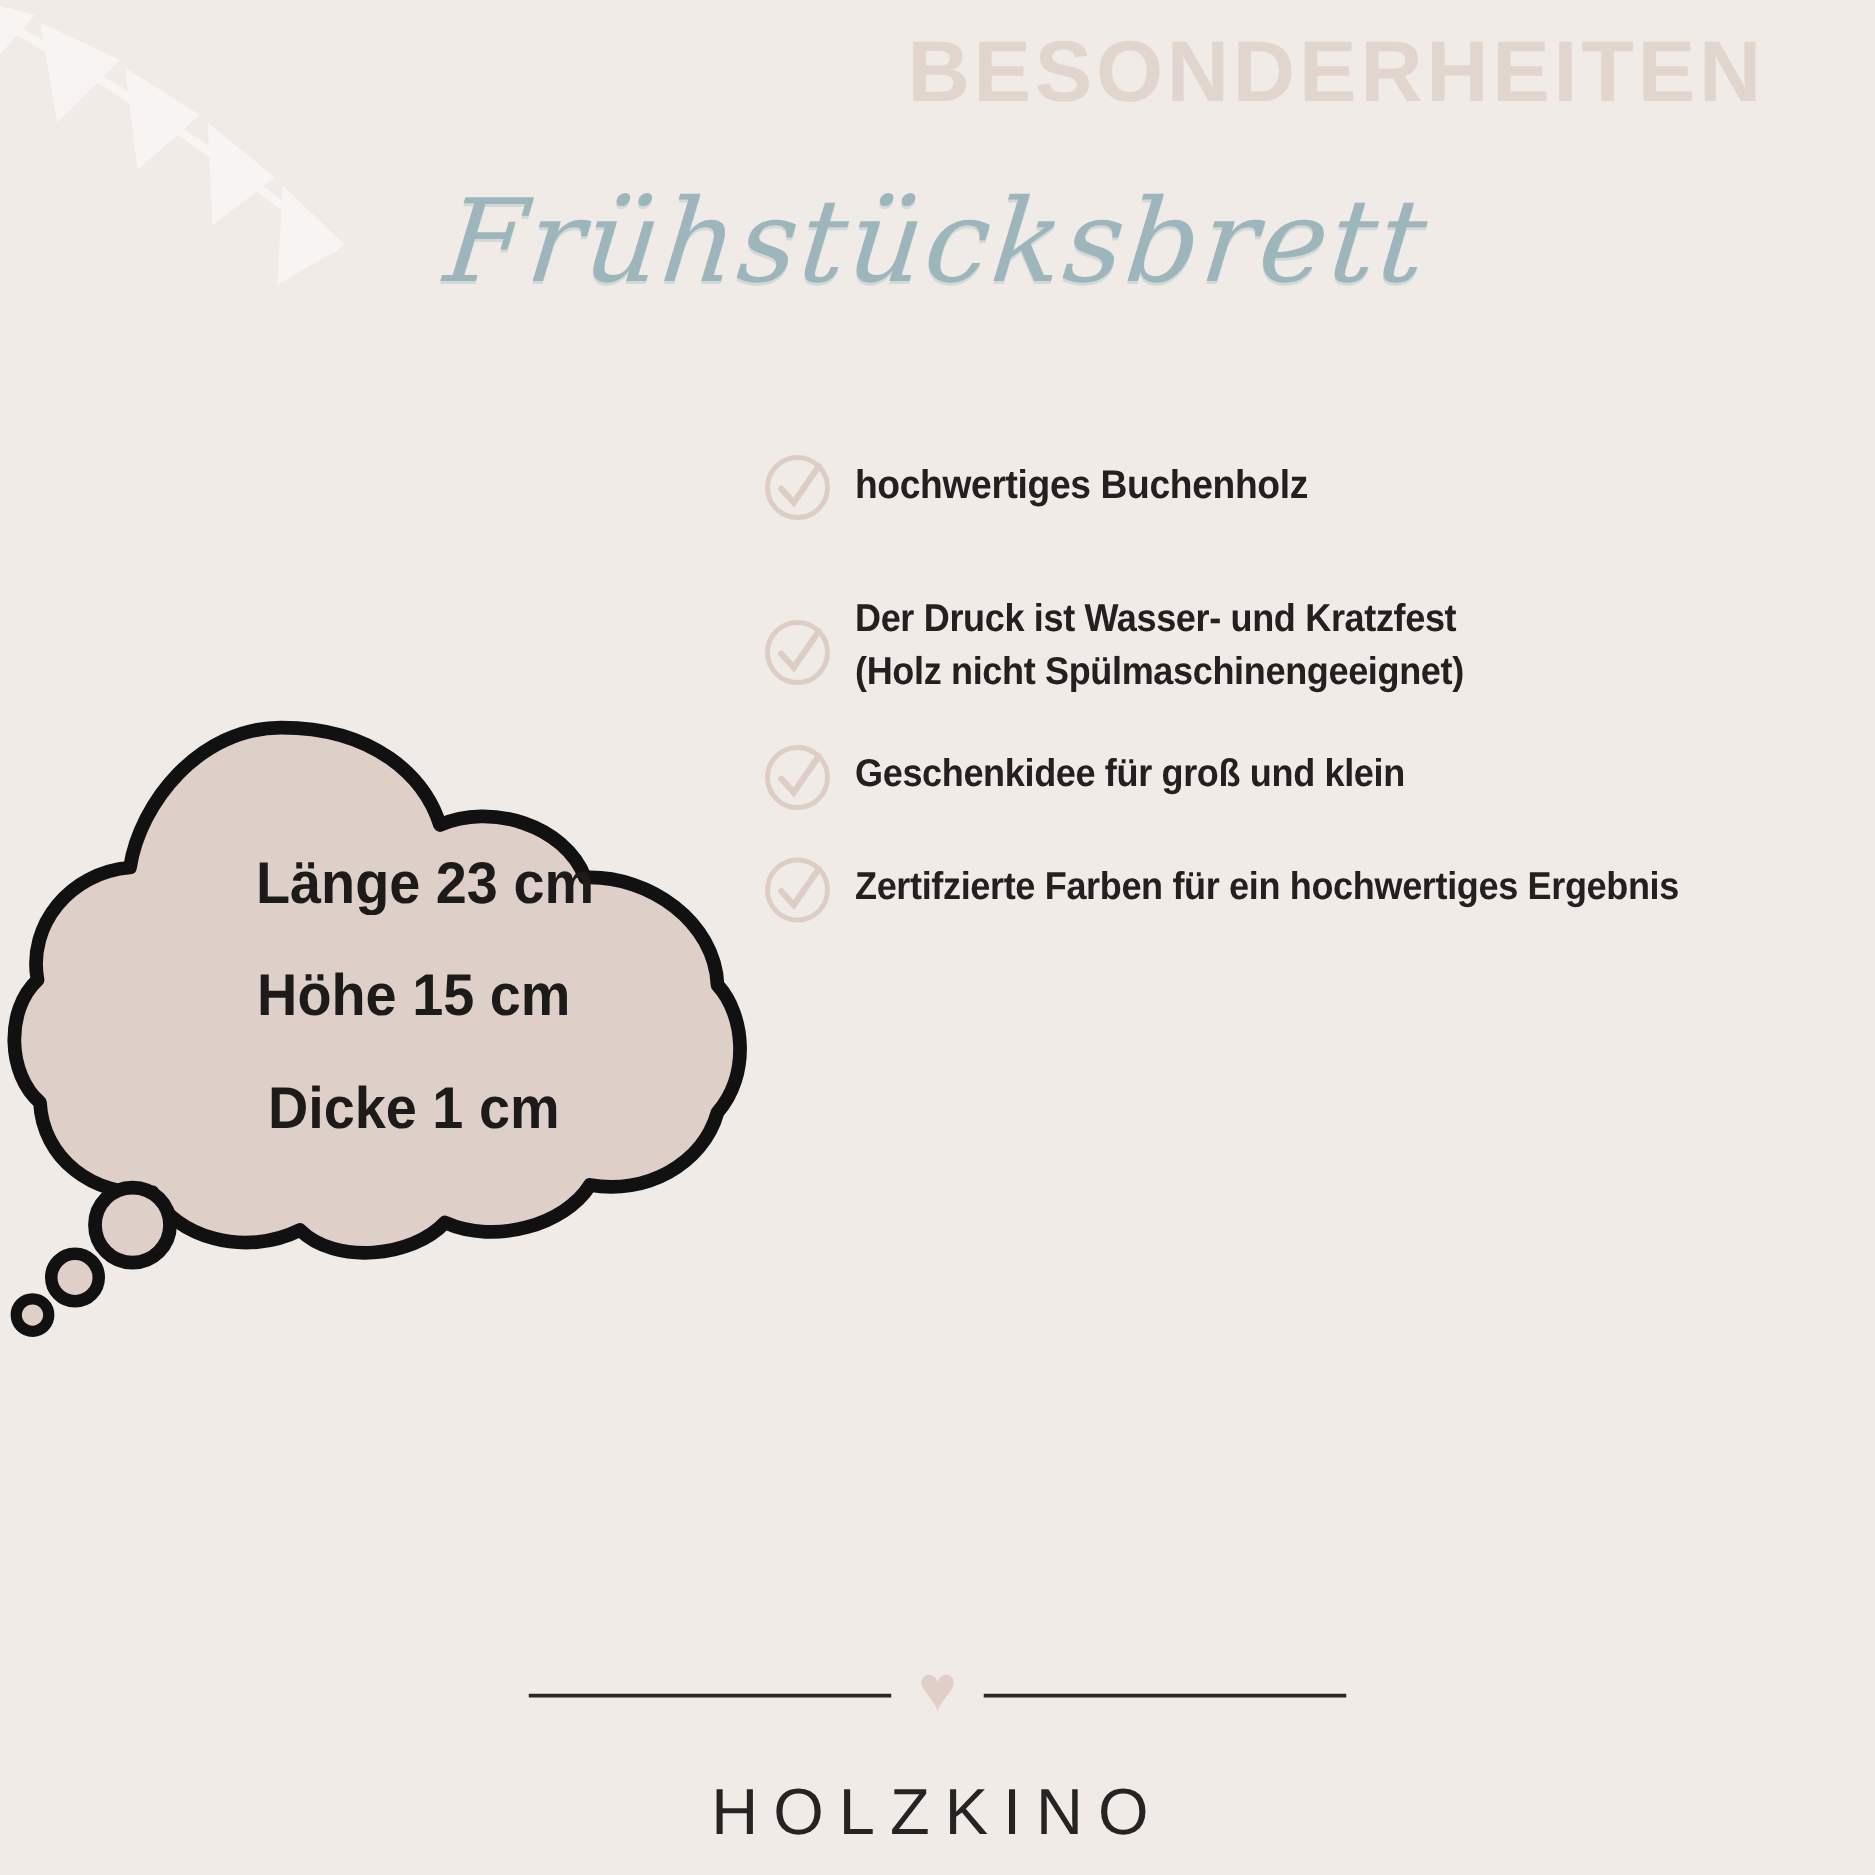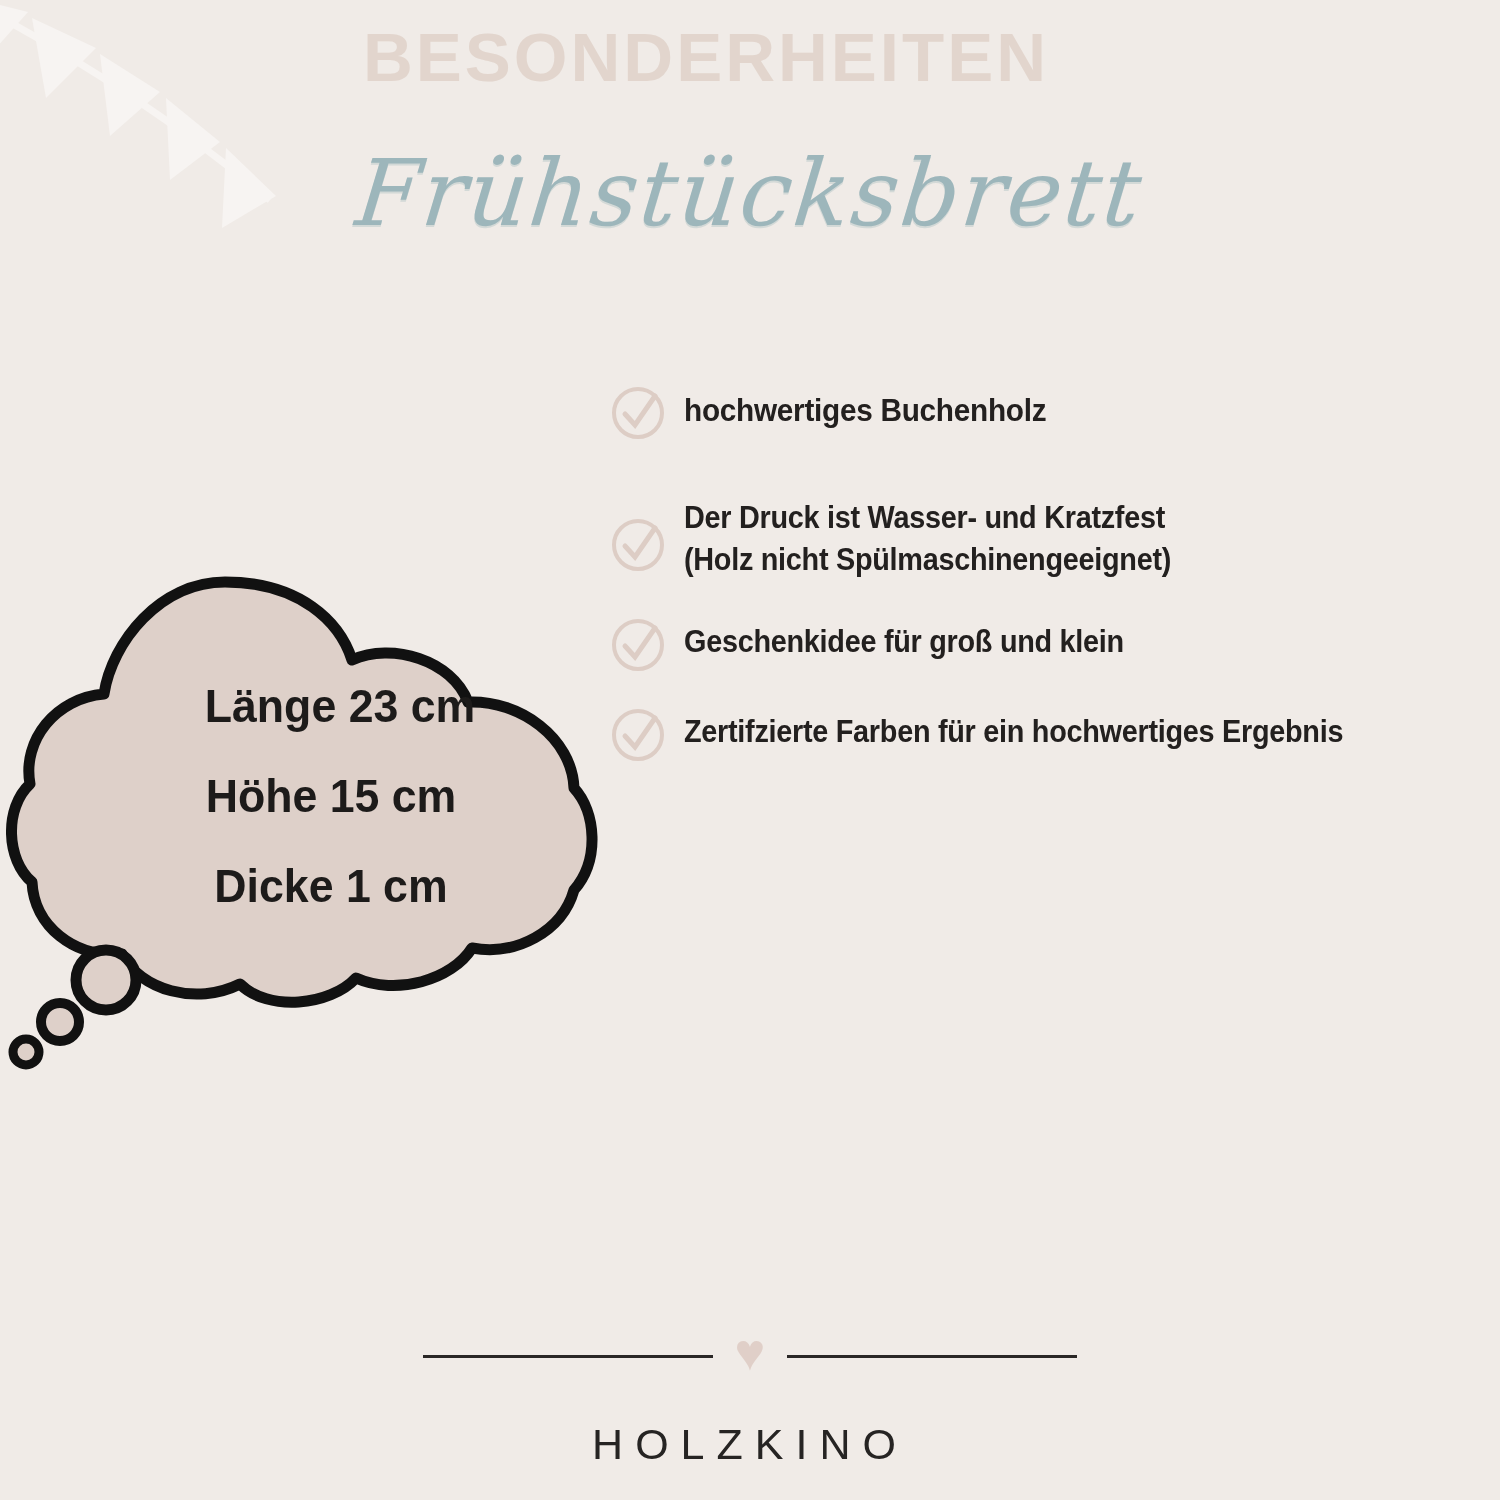--- a/index.html
+++ b/index.html
@@ -24,21 +24,21 @@
     height: 360px;
     pointer-events: none;
   }
 
   
   .headline {
     position: absolute;
     top: 18px;
     left: 0;
     width: 1412px;
-    text-align: center;
+    text-align: right;
     font-size: 69px;
     font-weight: bold;
     letter-spacing: 3px;
     color: #e2d5cd;
     font-family: "Liberation Sans", sans-serif;
   }
 
   .script-wrap {
     position: absolute;
     top: 140px;
@@ -54,21 +54,21 @@
     color: #9db6bb;
     letter-spacing: 2px;
     transform: skewX(-6deg);
     text-shadow: 0 2px 0 rgba(157,182,187,0.35);
   }
 
   
   .features {
     position: absolute;
     left: 610px;
-    top: 383px;
+    top: 360px;
     width: 860px;
   }
   .feature {
     display: flex;
     align-items: flex-start;
     margin-bottom: 34px;
   }
   .check {
     flex: 0 0 auto;
     width: 56px;
@@ -144,21 +144,21 @@
     position: relative;
     top: -4px;
   }
   .brand {
     position: absolute;
     top: 1420px;
     left: 0;
     width: 1500px;
     text-align: center;
     font-family: "Liberation Sans", sans-serif;
-    font-size: 43px;
+    font-size: 52px;
     letter-spacing: 12px;
     color: #262423;
   }
 </style>
 </head>
 <body>
 
 <svg class="bunting" viewBox="0 0 470 360">
   <path d="M-40 -10 C 60 40, 180 110, 300 210" stroke="#f7f4f2" stroke-width="7" fill="none"></path>
   <g fill="#f7f4f2">

